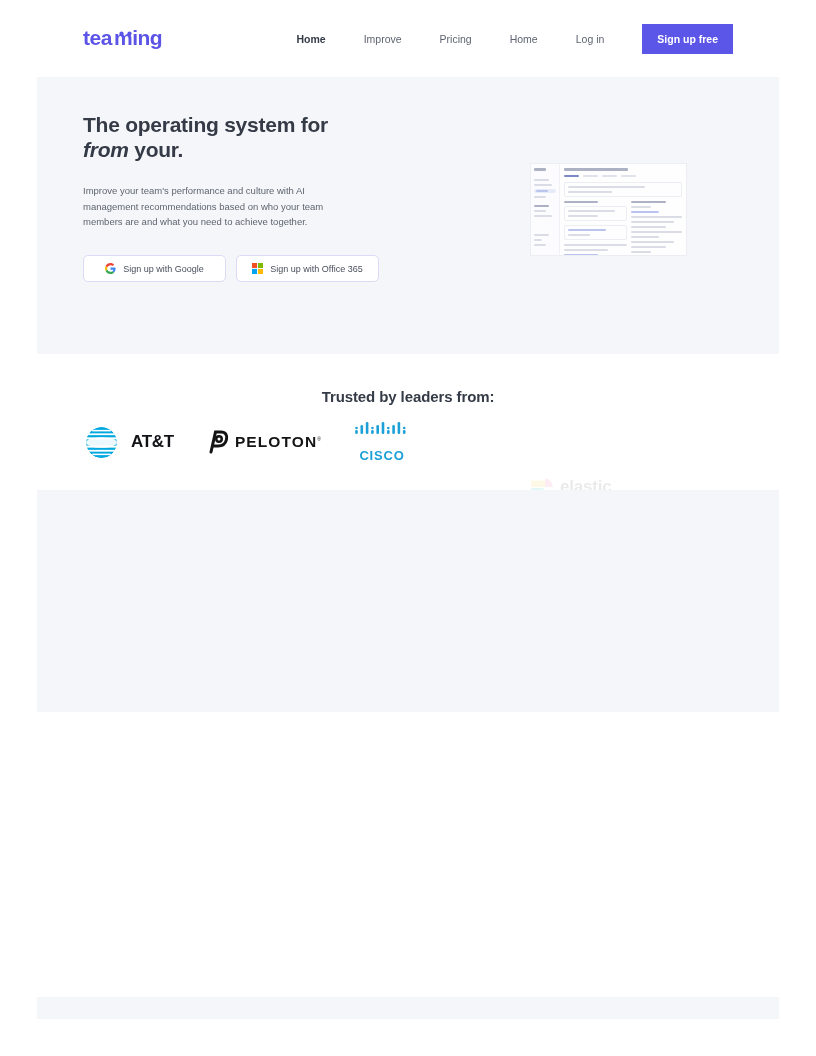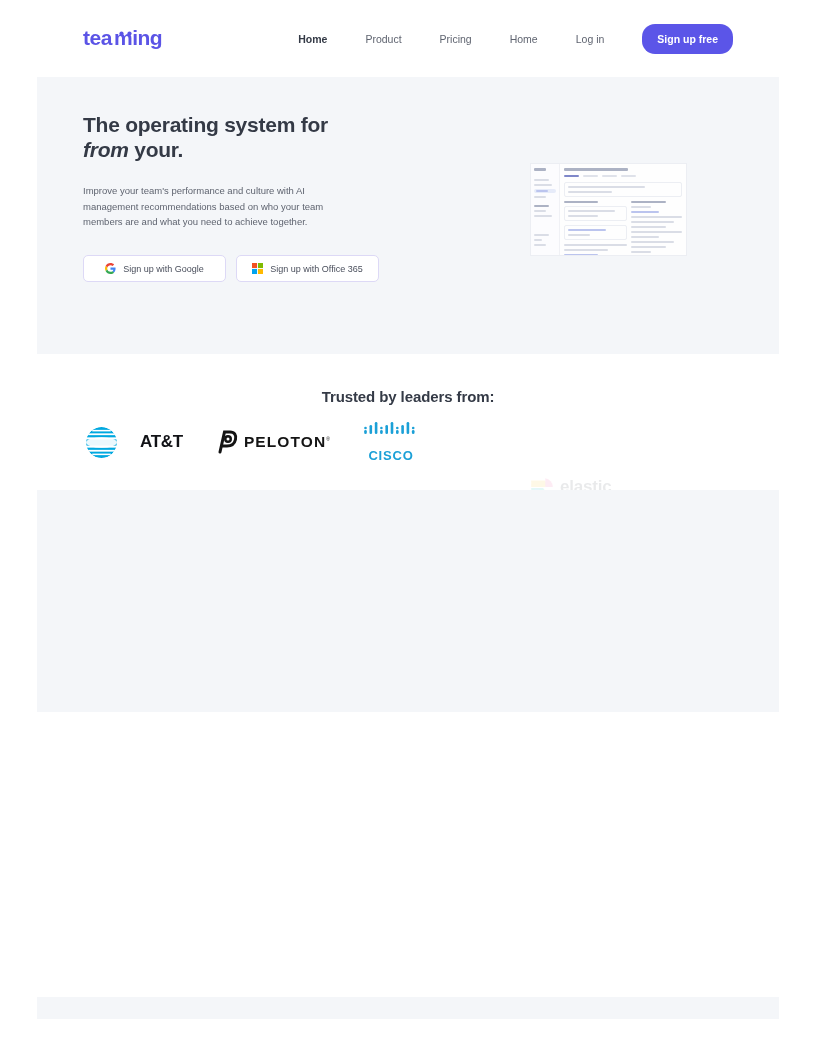--- a/index.html
+++ b/index.html
@@ -61,21 +61,21 @@
   }
   .nav-link.active { color: #343a46; font-weight: 600; }
 
   .cta-button {
     margin-left: 12px;
     background: #5b55e8;
     color: #ffffff;
     font-size: 10.5px;
     font-weight: 600;
     border: none;
-    border-radius: 13px;
+    border-radius: 0;
     padding: 9px 15px;
     cursor: pointer;
     white-space: nowrap;
     font-family: "Liberation Sans", sans-serif;
   }
 
   
   .hero {
     position: absolute;
     left: 37px;
@@ -208,21 +208,21 @@
     letter-spacing: -0.1px;
   }
   .logo-row {
     margin-top: 16px;
     display: flex;
     align-items: center;
     padding-left: 48px;
     gap: 32px;
   }
   .brand { display: flex; align-items: center; }
-  .brand-att { gap: 22px; }
+  .brand-att { gap: 13px; }
   .att-word {
     font-size: 17px;
     font-weight: 700;
     color: #111216;
     letter-spacing: -0.3px;
   }
   .peloton-word {
     font-size: 15.5px;
     font-weight: 700;
     color: #141414;
@@ -277,21 +277,21 @@
           <text x="0" y="18" font-family="Liberation Sans, sans-serif" font-size="21" font-weight="700" fill="#5b54e6" letter-spacing="-0.5">tea</text>
           <text x="31" y="18" font-family="Liberation Sans, sans-serif" font-size="21" font-weight="700" fill="#5b54e6" letter-spacing="-0.5">ming</text>
           <circle cx="38.5" cy="6.5" r="2.1" fill="#5b54e6"></circle>
           <circle cx="46.5" cy="6.5" r="2.1" fill="#5b54e6"></circle>
         </svg>
       </span>
     </a>
 
     <nav class="nav">
       <a class="nav-link active">Home</a>
-      <a class="nav-link">Product</a>
+      <a class="nav-link">Improve</a>
       <a class="nav-link">Pricing</a>
       <a class="nav-link">Home</a>
       <a class="nav-link">Log in</a>
       <button class="cta-button">Sign up free</button>
     </nav>
 
   </header>
 
   <section class="hero">
 

